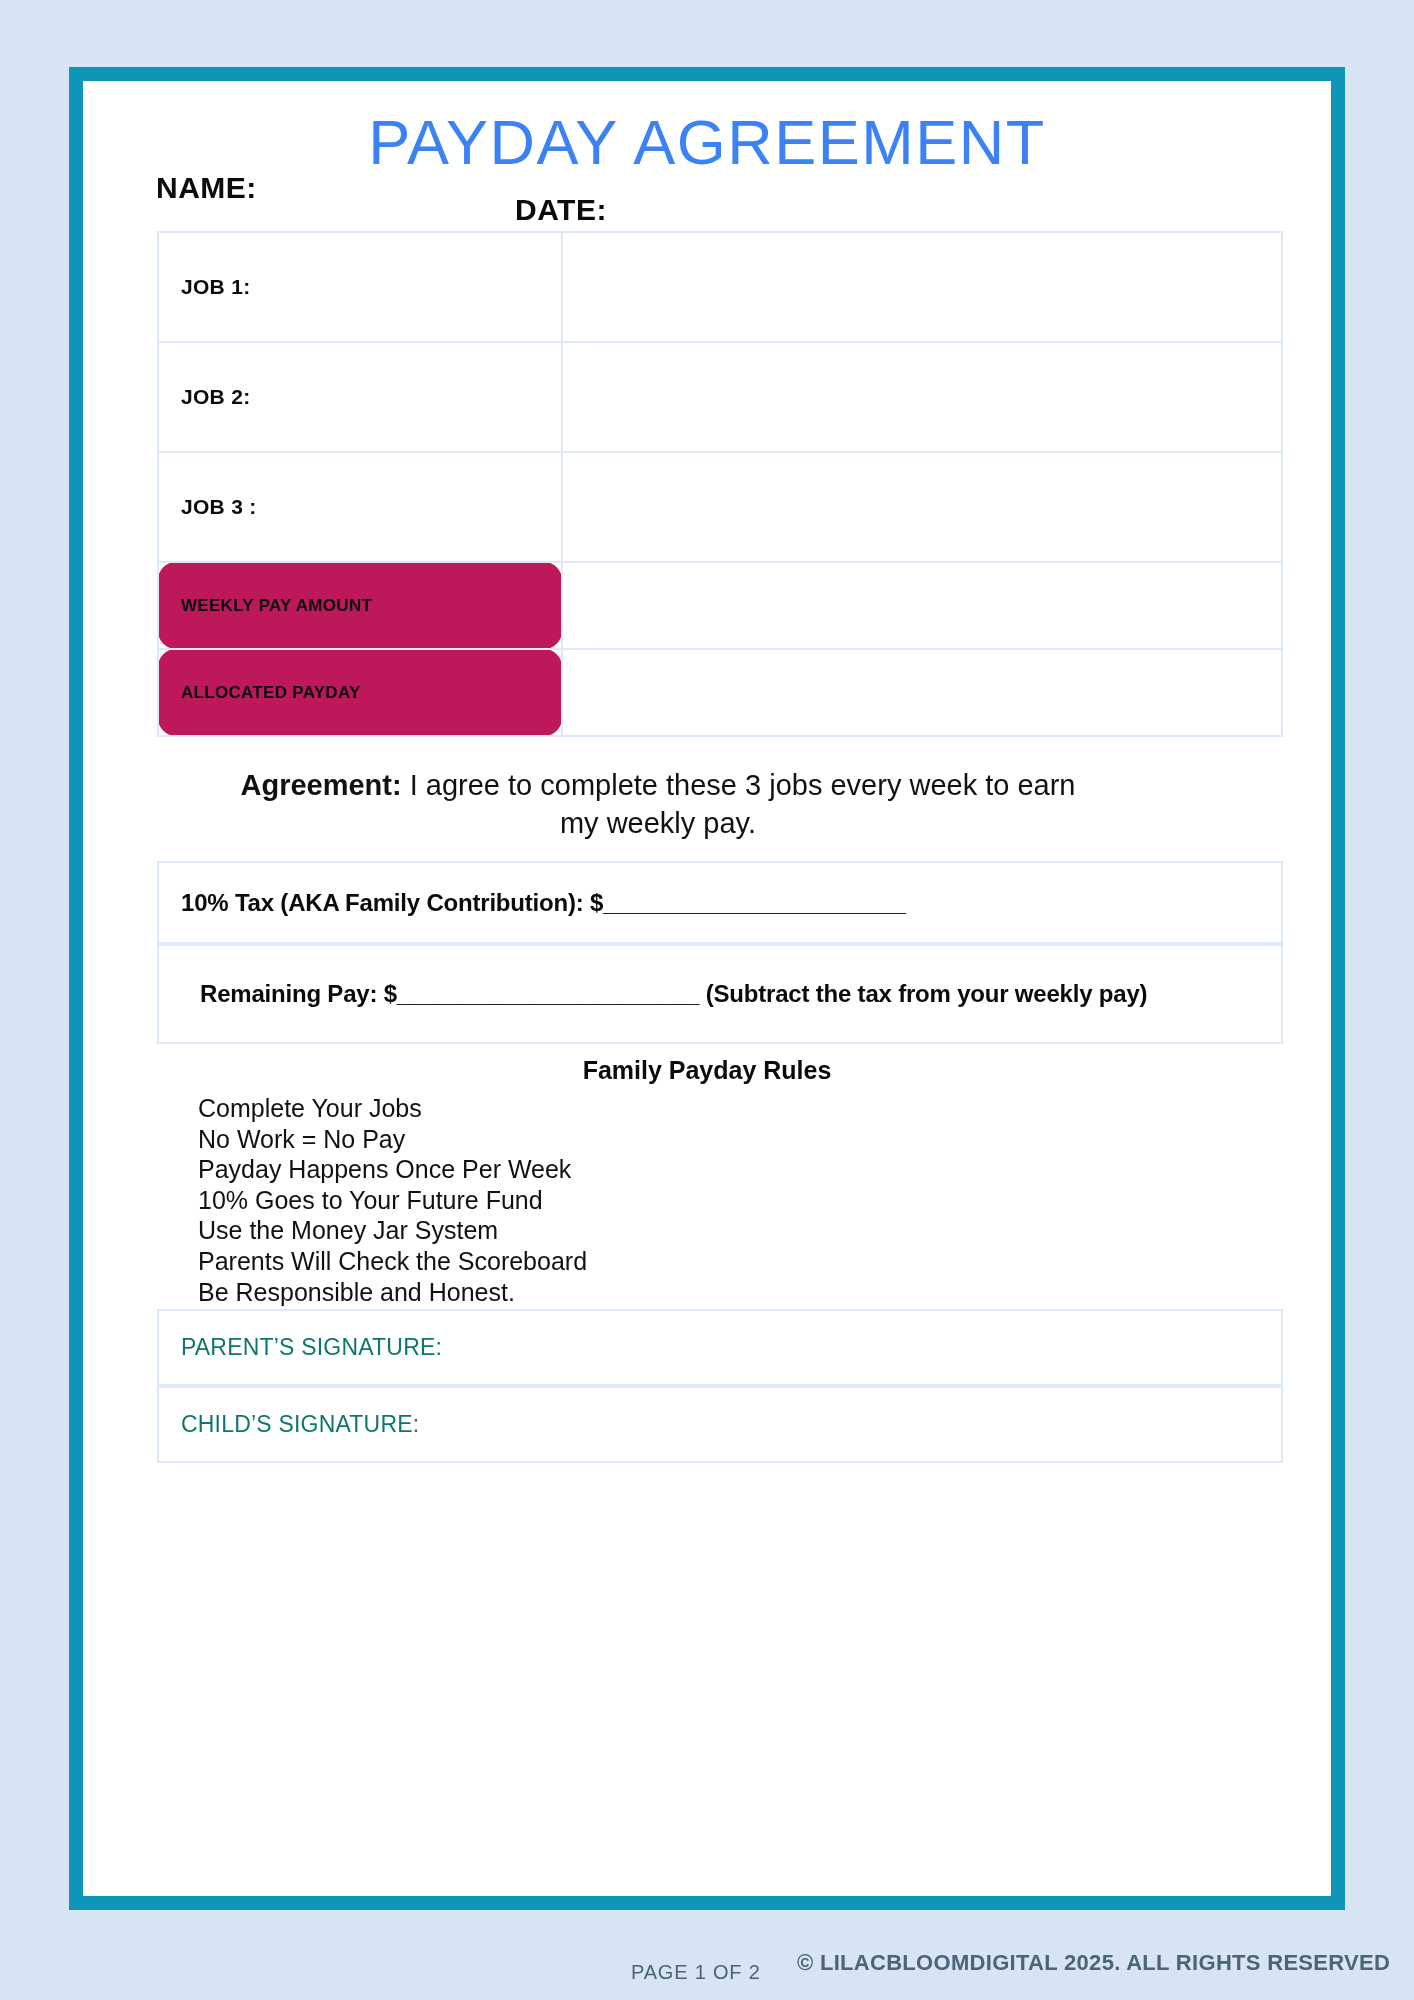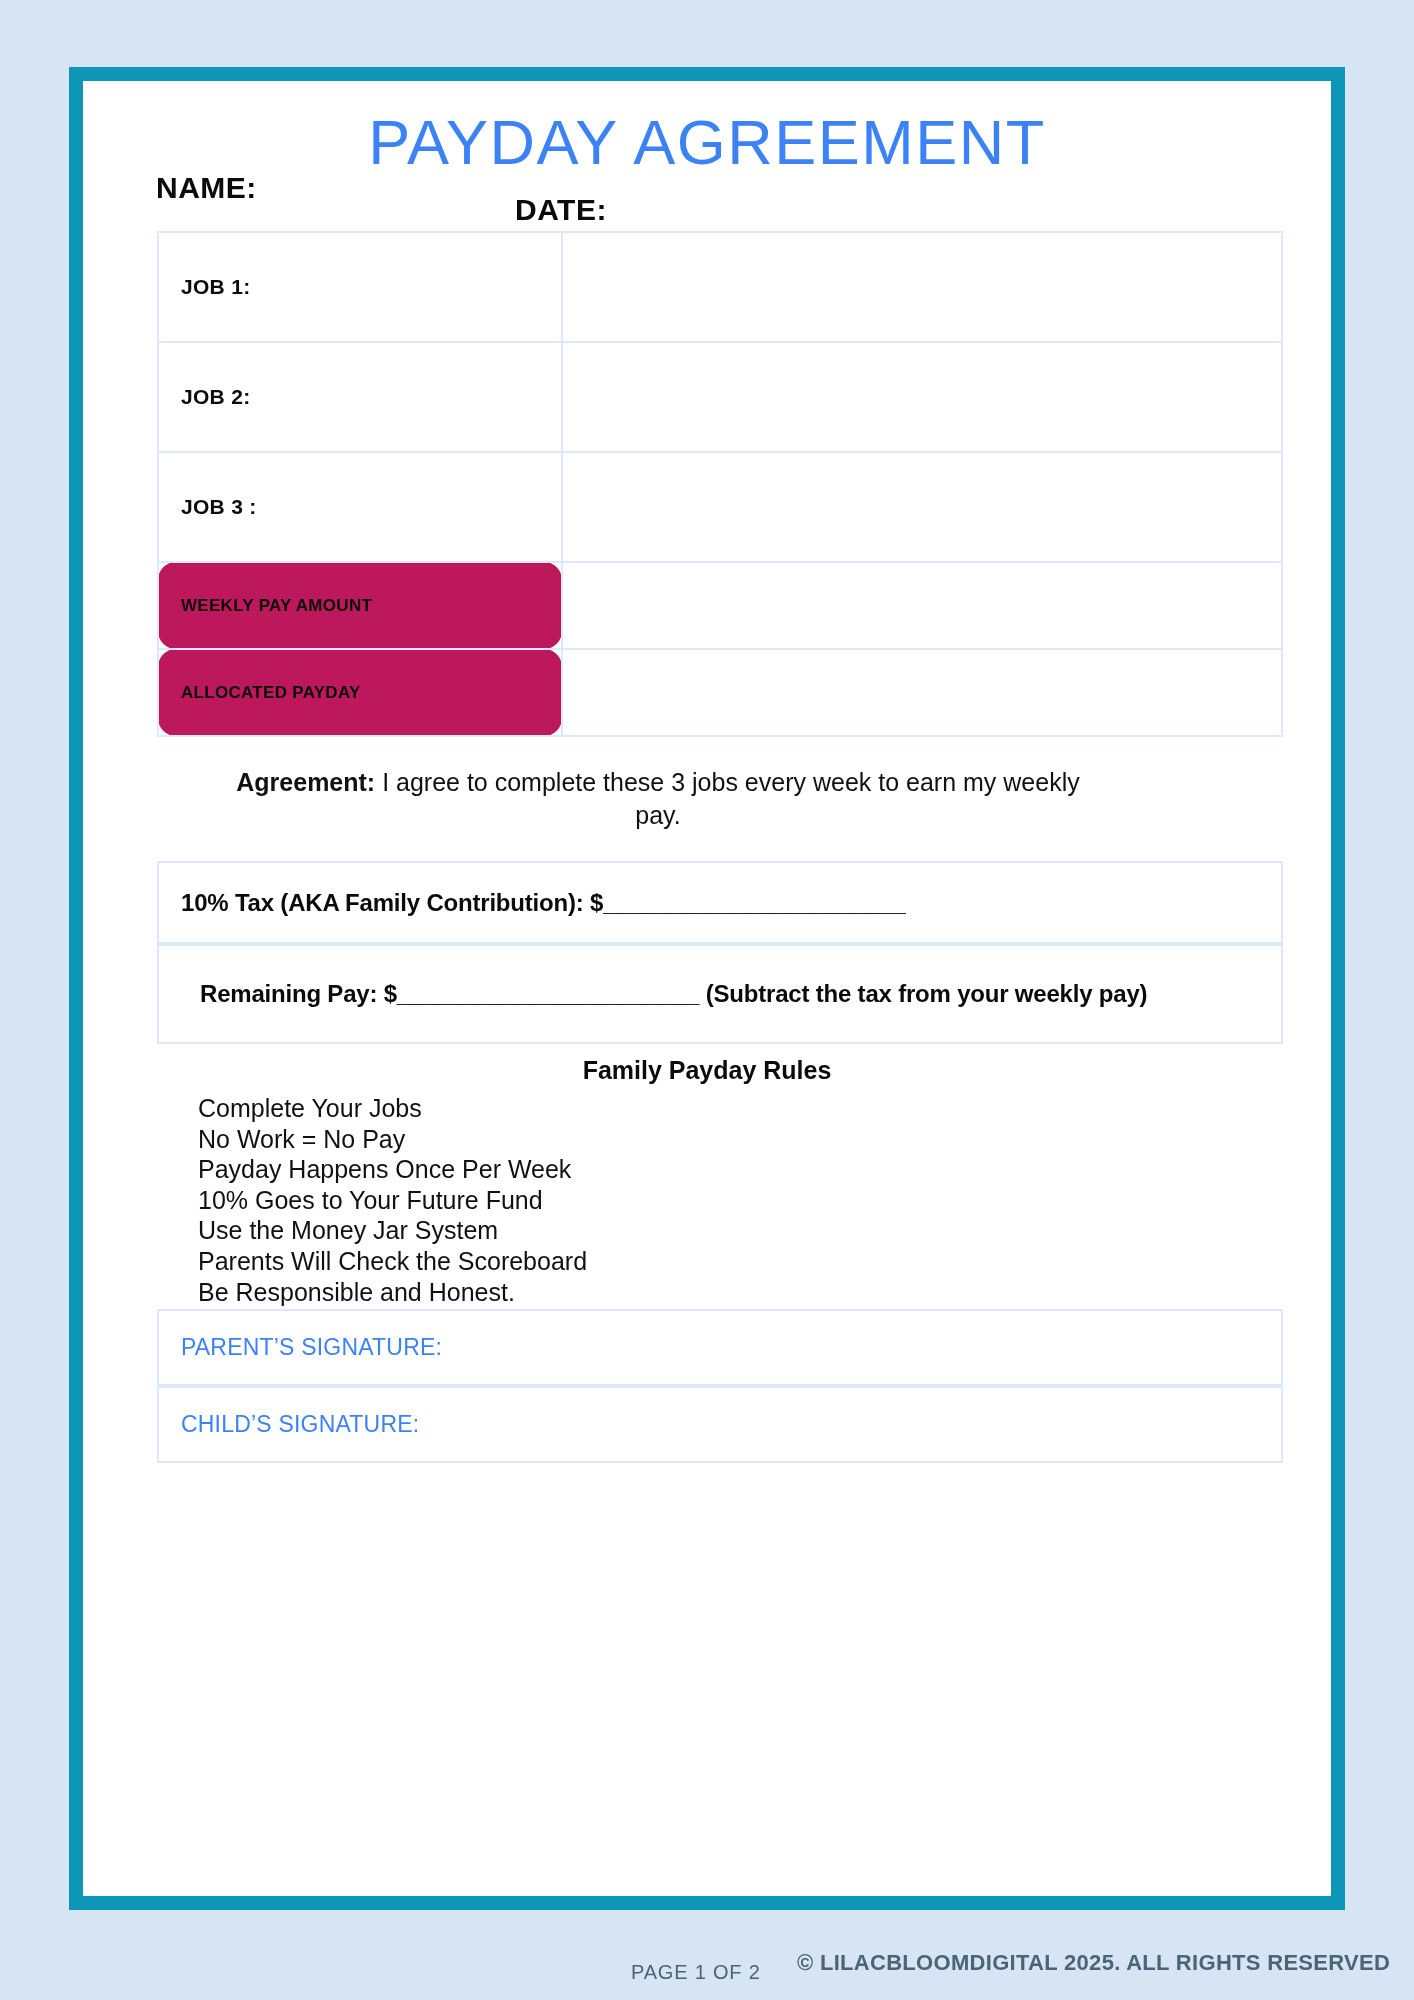--- a/index.html
+++ b/index.html
@@ -103,21 +103,21 @@
   td.shaded { background: #be185d; }
   td.blank-cell { }
 
   
   #agreement-block {
     position: absolute;
     left: 145px;
     top: 685px;
     width: 860px;
     text-align: center;
-    font-size: 25px;
+    font-size: 29px;
     line-height: 1.32;
     color: #111;
   }
   #agreement-block .bold { font-weight: bold; }
 
   
   .calc-box {
     position: absolute;
     left: 74px;
     width: 1126px;
@@ -170,21 +170,21 @@
     border: 2px solid #dde9f9;
     box-sizing: border-box;
     display: flex;
     align-items: center;
     padding-left: 22px;
   }
   #parent-sig-box { top: 1228px; height: 77px; }
   #child-sig-box  { top: 1305px; height: 77px; }
   .sig-label {
     font-size: 23px;
-    color: #3b82f6;
+    color: #0f766e;
     letter-spacing: 0.2px;
   }
 
   
   #footer {
     position: absolute;
     left: 0;
     top: 1945px;
     width: 1414px;
     height: 40px;

